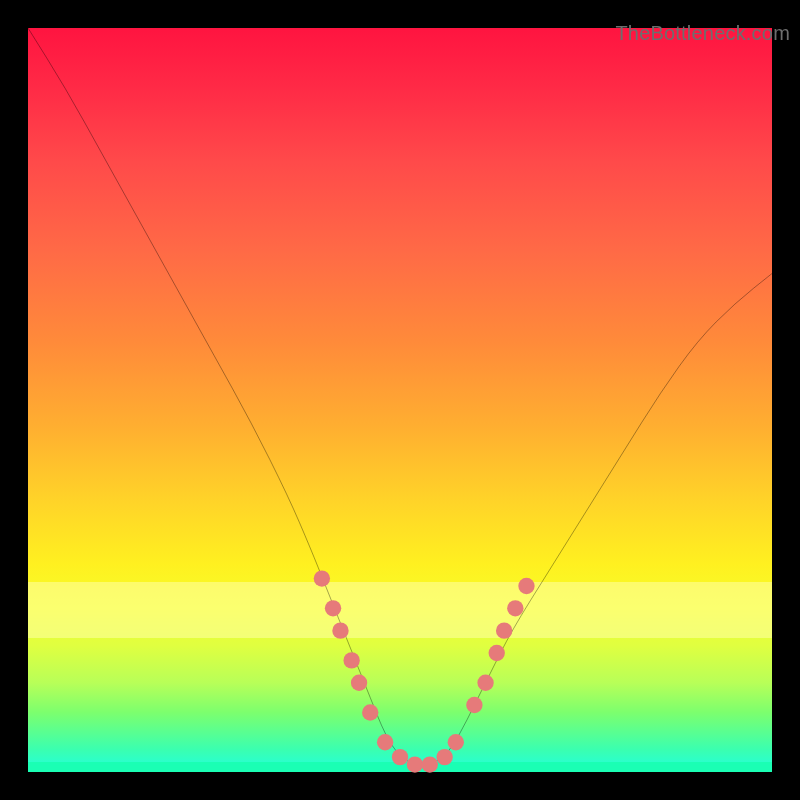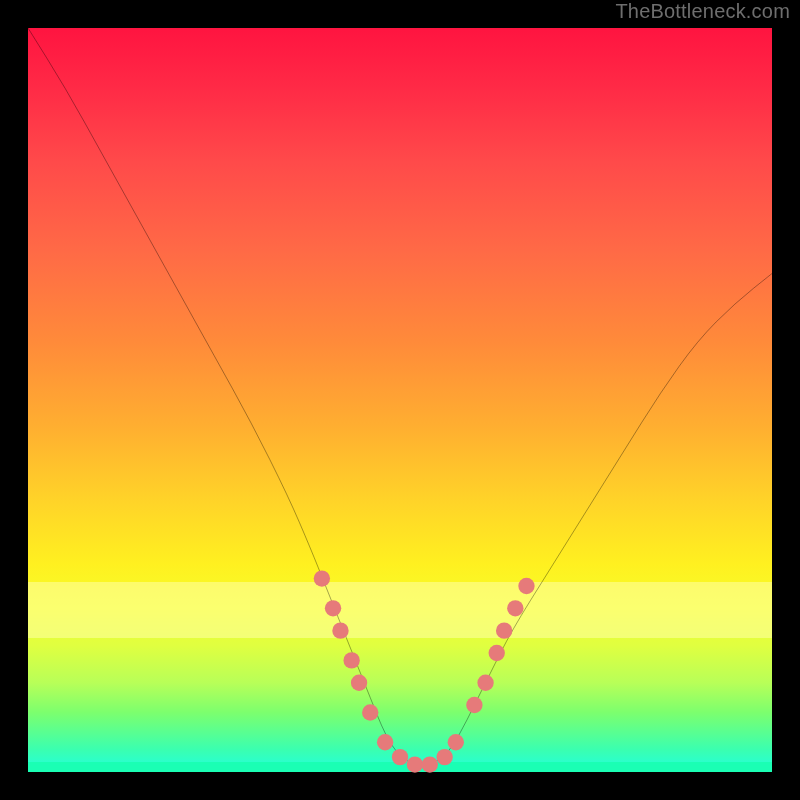--- a/index.html
+++ b/index.html
@@ -52,21 +52,21 @@
   }
   .band-green {
     position: absolute;
     left: 0; right: 0;
     bottom: 0;
     height: 1.4%;
     background: #1affb4;
   }
   .watermark {
     position: absolute;
-    top: 0;
+    top: 22px;
     right: 10px;
     color: #6e6e6e;
     font-size: 20px;
     letter-spacing: 0.2px;
     user-select: none;
   }
   svg.curve {
     position: absolute;
     inset: 0;
     width: 100%;

